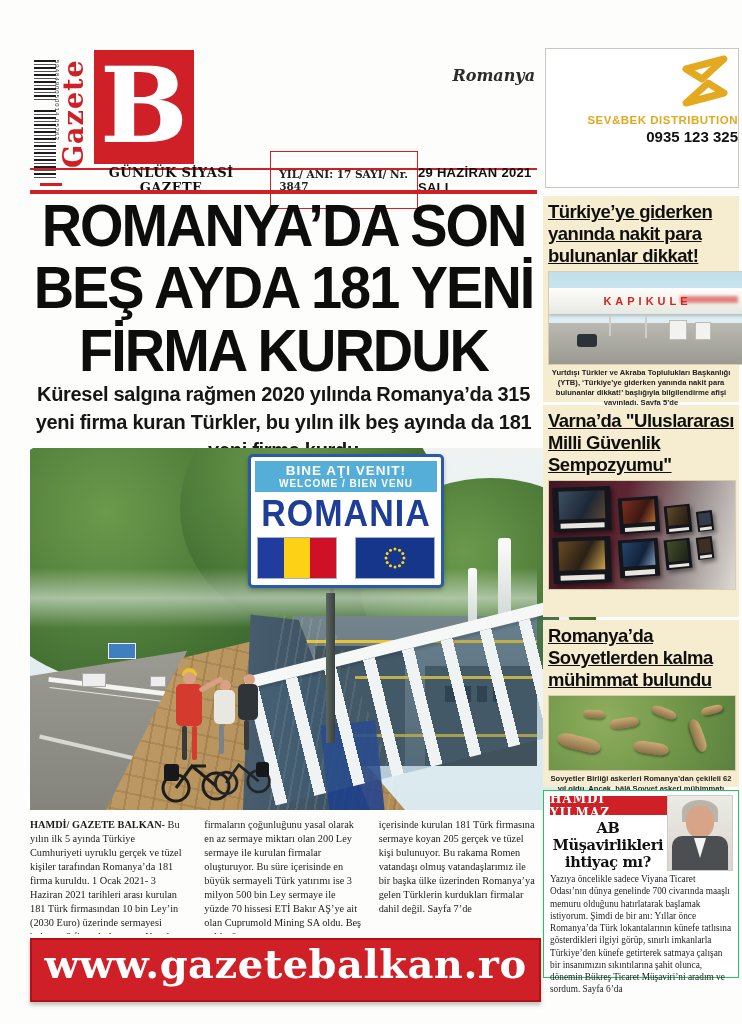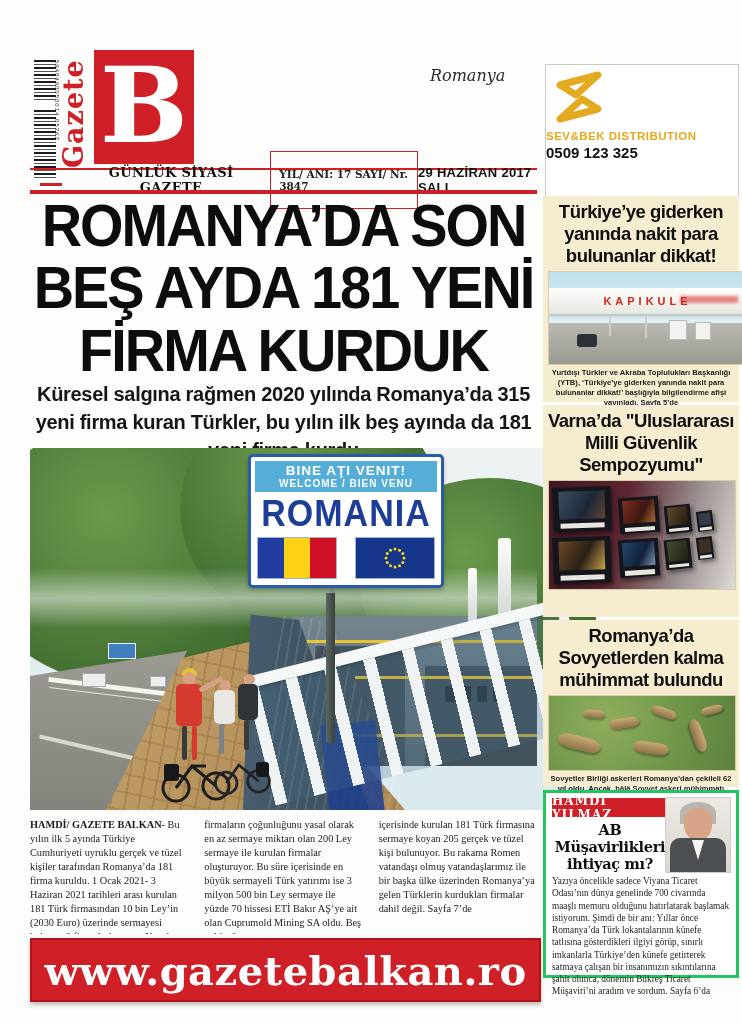--- a/index.html
+++ b/index.html
@@ -15,26 +15,26 @@
   .barcode-digits{position:absolute;left:20px;top:0;writing-mode:vertical-rl;font-size:6px;color:#333;letter-spacing:1px;}
   .barcode-redline{left:40px;top:183px;width:22px;height:3px;background:#cf2027;}
 
   
   .gazete-vert{left:58px;top:52px;height:116px;writing-mode:vertical-rl;transform:rotate(180deg);
      font-family:"DejaVu Serif",serif;font-weight:bold;color:#cf2027;font-size:27px;letter-spacing:1px;}
   .bbox{left:94px;top:50px;width:100px;height:114px;background:#cf2027;text-align:center;}
   .bbox span{font-family:"DejaVu Serif",serif;font-weight:bold;font-size:104px;line-height:112px;color:#fff;}
   .alkan{left:194px;top:34px;font-family:"DejaVu Serif",serif;font-weight:bold;font-size:104px;
      line-height:130px;color:#141414;letter-spacing:-3px;}
-  .romanya{left:430px;top:66px;width:105px;text-align:left;font-family:"DejaVu Serif",serif;
-     font-style:italic;font-size:16px;color:#2b2b2b;}
-
-  
-  .dist-box{left:545px;top:64px;width:192px;height:138px;background:#fff;border:1px solid #c9c9c4;
-     text-align:left;}
+  .romanya{left:430px;top:66px;width:105px;text-align:right;font-family:"DejaVu Serif",serif;
+     font-style:italic;font-size:16px;color:#2b2b2b;font-weight:bold;}
+
+  
+  .dist-box{left:545px;top:48px;width:192px;height:138px;background:#fff;border:1px solid #c9c9c4;
+     text-align:right;}
   .dist-logo{margin:4px auto 0;}
   .dist-name{color:#e3a91f;font-weight:bold;font-size:11.5px;letter-spacing:.5px;margin-top:1px;}
   .dist-site{color:#1313cd;font-weight:bold;font-size:14px;text-decoration:underline;margin-top:4px;display:block;}
   .dist-phone{color:#111;font-weight:bold;font-size:15px;margin-top:2px;}
 
   
   .rule-thin{left:30px;top:168px;width:507px;height:2px;background:#cf2027;}
   .dateline{left:30px;top:170px;width:507px;height:20px;display:flex;align-items:center;}
   .tagline{margin-left:64px;font-weight:bold;font-size:13px;color:#111;letter-spacing:.4px;
      font-family:"DejaVu Serif",serif;text-align:center;}
@@ -110,28 +110,28 @@
   .legs{position:absolute;width:5px;background:#3a3a3a;border-radius:2px;}
   .arm{position:absolute;height:5px;background:#d9a183;border-radius:3px;}
 
   
   .article{left:30px;top:818px;width:507px;height:116px;display:flex;gap:16px;overflow:hidden;}
   .article .col{flex:1;font-family:"Liberation Serif",serif;font-size:10.3px;line-height:1.36;color:#1c1c1c;}
   .article .lead{font-weight:bold;}
 
   
   .footer-banner{left:30px;top:938px;width:507px;height:60px;background:#cf2027;border:2px solid #b01218;
-     display:flex;align-items:center;justify-content:center;box-shadow:0 3px 4px rgba(0,0,0,.25);}
+     display:flex;align-items:flex-start;justify-content:center;box-shadow:0 3px 4px rgba(0,0,0,.25);}
   .footer-banner span{font-family:"DejaVu Serif",serif;font-weight:bold;color:#fff;font-size:40px;letter-spacing:.5px;}
 
   
   .sidebar{left:543px;top:196px;width:196px;height:786px;}
   .story{position:absolute;left:0;width:196px;background:#f6ecd0;padding:4px 5px;box-sizing:border-box;}
-  .story h2{margin:1px 0 4px;text-align:center;font-size:18.5px;line-height:22px;color:#0f0f0f;
-     letter-spacing:-.5px;font-weight:bold;}
+  .story h2{margin:1px 0 4px;font-size:18.5px;line-height:22px;color:#0f0f0f;
+     letter-spacing:-.5px;font-weight:bold;text-decoration:underline;}
   .sphoto{position:relative;width:100%;overflow:hidden;border:1px solid #d8cdaa;}
   .caption{font-size:7.6px;font-weight:bold;line-height:10px;color:#222;text-align:center;margin-top:3px;}
 
   
   .kap-sky{position:absolute;inset:0;background:linear-gradient(#bfe0ec,#dfeef2 55%,#b9b9b2 56%,#9a9a93);}
   .kap-gantry{position:absolute;left:0;top:16px;width:100%;height:26px;background:linear-gradient(#fdfdfb,#e8e8e2);
      display:flex;align-items:center;justify-content:center;box-shadow:0 2px 3px rgba(0,0,0,.2);}
   .kap-text{color:#d42520;font-weight:bold;font-size:11px;letter-spacing:4px;}
   .kap-blur{position:absolute;right:8px;top:24px;width:58px;height:7px;background:#d42520;opacity:.55;filter:blur(1.5px);}
   .kap-car{position:absolute;left:28px;top:62px;width:20px;height:13px;background:#2c3338;border-radius:3px;}
@@ -142,21 +142,21 @@
   .exh-bg{position:absolute;inset:0;background:linear-gradient(105deg,#401723 0%,#5d2531 38%,#9b9190 72%,#dedad4 100%);}
   .frame{position:absolute;background:#14161c;box-shadow:2px 3px 4px rgba(0,0,0,.45);}
   .frame i{position:absolute;left:10%;top:8%;width:80%;height:64%;display:block;}
   .frame u{position:absolute;left:12%;bottom:6%;width:76%;height:12%;background:#e8e6df;display:block;}
 
   
   .mun-bg{position:absolute;inset:0;background:radial-gradient(circle at 30% 30%,#8fae5d,#6d9347 60%,#5c8140);}
   .shell{position:absolute;border-radius:40%/70%;background:linear-gradient(#c9ab74,#8d714a);box-shadow:1px 2px 2px rgba(0,0,0,.3);}
 
   
-  .columnist{position:absolute;left:0;top:594px;width:196px;height:188px;background:#fff;border:3px solid #22c55e;
+  .columnist{position:absolute;left:0;top:594px;width:196px;height:188px;background:#fff;border:1px solid #22c55e;
      box-sizing:border-box;padding:5px 6px;}
   .col-banner{width:118px;height:19px;background:#cf2027;display:flex;align-items:center;justify-content:center;}
   .col-banner span{color:#fff;font-weight:bold;font-size:12px;letter-spacing:1px;font-family:"DejaVu Serif",serif;}
   .col-title{width:116px;text-align:center;font-weight:bold;font-size:14.5px;line-height:17px;color:#101010;
      margin:4px 0 3px;font-family:"DejaVu Serif",serif;letter-spacing:-.3px;}
   .portrait{position:absolute;right:5px;top:4px;width:64px;height:74px;background:linear-gradient(#eceae4,#d9d6cf);overflow:hidden;border:1px solid #ccc;}
   .p-hair{position:absolute;left:14px;top:4px;width:36px;height:22px;border-radius:50% 50% 0 0;background:#b9b4ac;}
   .p-face{position:absolute;left:18px;top:10px;width:28px;height:32px;border-radius:45%;background:#d8a488;}
   .p-suit{position:absolute;left:4px;top:40px;width:56px;height:34px;border-radius:10px 10px 0 0;background:#4c4f52;}
   .p-shirt{position:absolute;left:26px;top:42px;width:12px;height:20px;background:#f4f4f2;clip-path:polygon(0 0,100% 0,50% 100%);}
@@ -181,28 +181,28 @@
   <div class="abs romanya">Romanya</div>
 
   <div class="abs dist-box">
     <svg class="dist-logo" width="66" height="56" viewBox="0 0 66 56">
       <g fill="none" stroke="#e3a91f" stroke-width="7" stroke-linejoin="round">
         <path d="M14 16 L52 6 L30 26 Z"></path>
         <path d="M52 40 L14 50 L36 30 Z"></path>
       </g>
     </svg>
     <div class="dist-name">SEV&amp;BEK DISTRIBUTION</div>
-    <div class="dist-phone">0509 123 325</div>
+    <div class="dist-phone">0935 123 325</div>
   </div>
 
   <div class="abs rule-thin"></div>
   <div class="abs dateline">
     <span class="tagline">GÜNLÜK SİYASİ GAZETE</span>
     <span class="issue">YIL/ ANI: 17 SAYI/ Nr. 3847</span>
-    <span class="pubdate">29 HAZİRAN 2017 SALI</span>
+    <span class="pubdate">29 HAZİRAN 2021 SALI</span>
   </div>
   <div class="abs rule-thick"></div>
 
   <div class="abs headline">
     <div>ROMANYA’DA SON</div>
     <div>BEŞ AYDA 181 YENİ</div>
     <div>FİRMA KURDUK</div>
   </div>
   <div class="abs subhead">Küresel salgına rağmen 2020 yılında Romanya’da 315 yeni firma kuran Türkler, bu yılın ilk beş ayında da 181 yeni firma kurdu</div>
 

